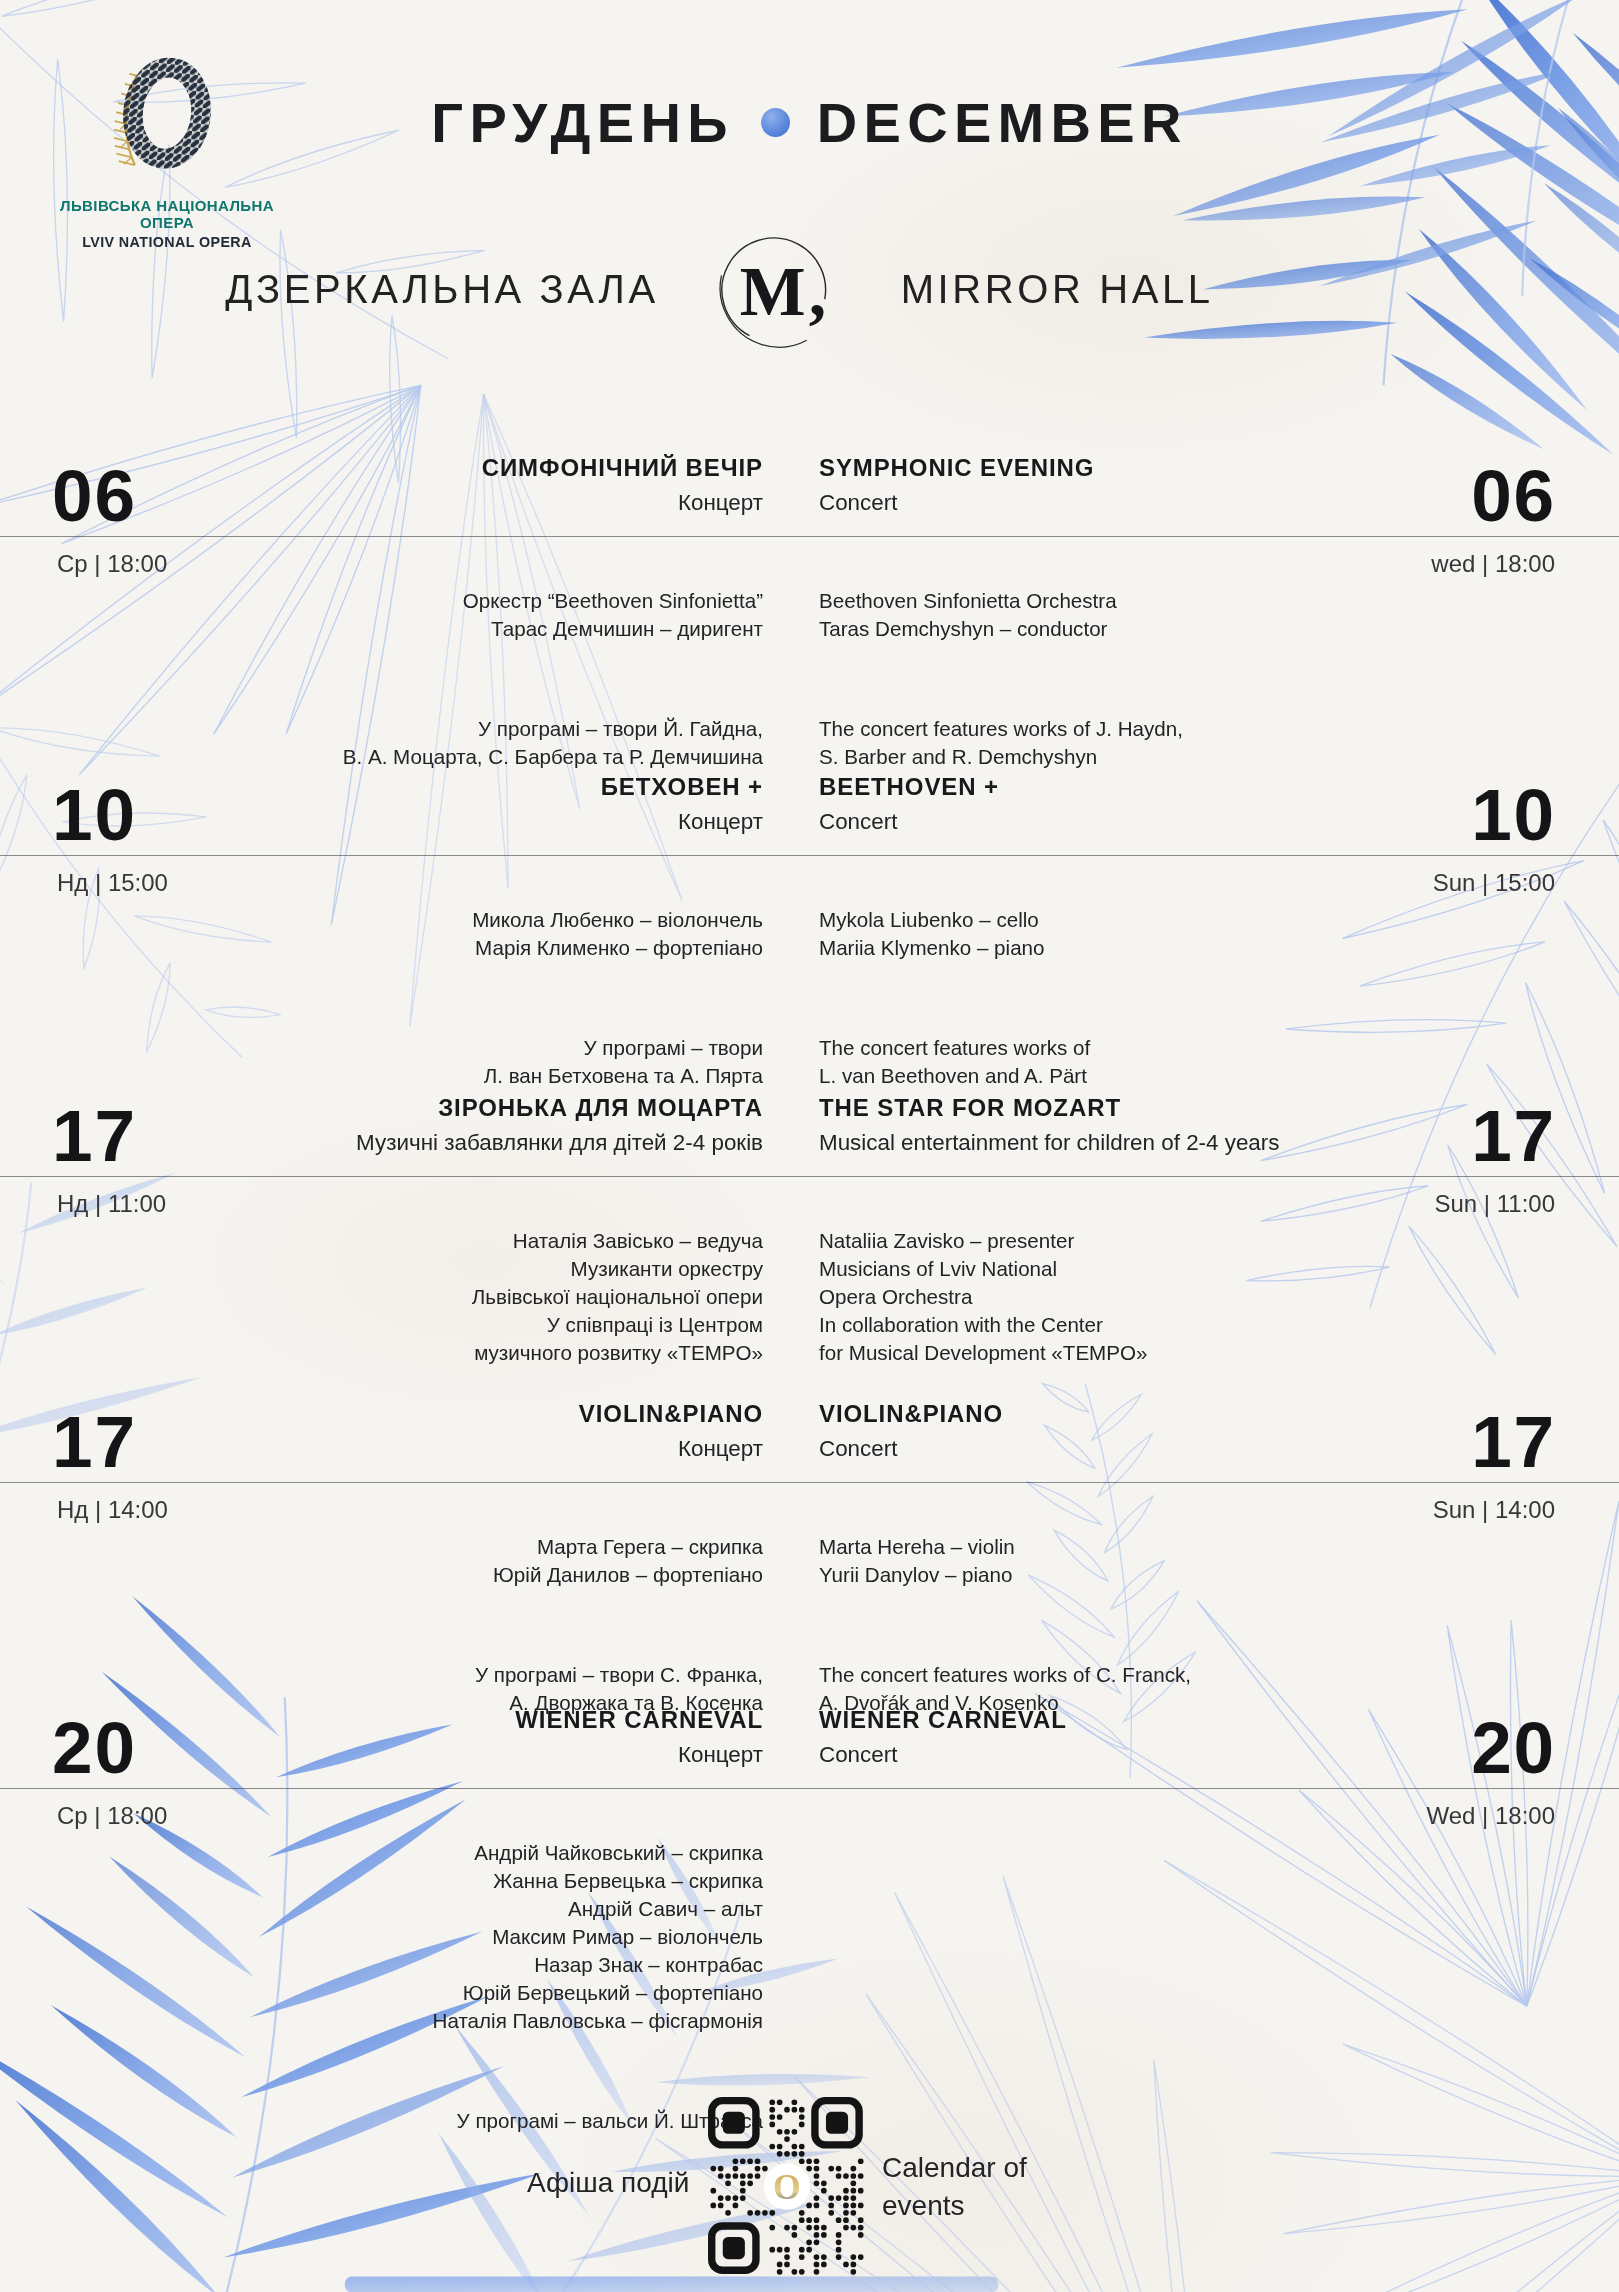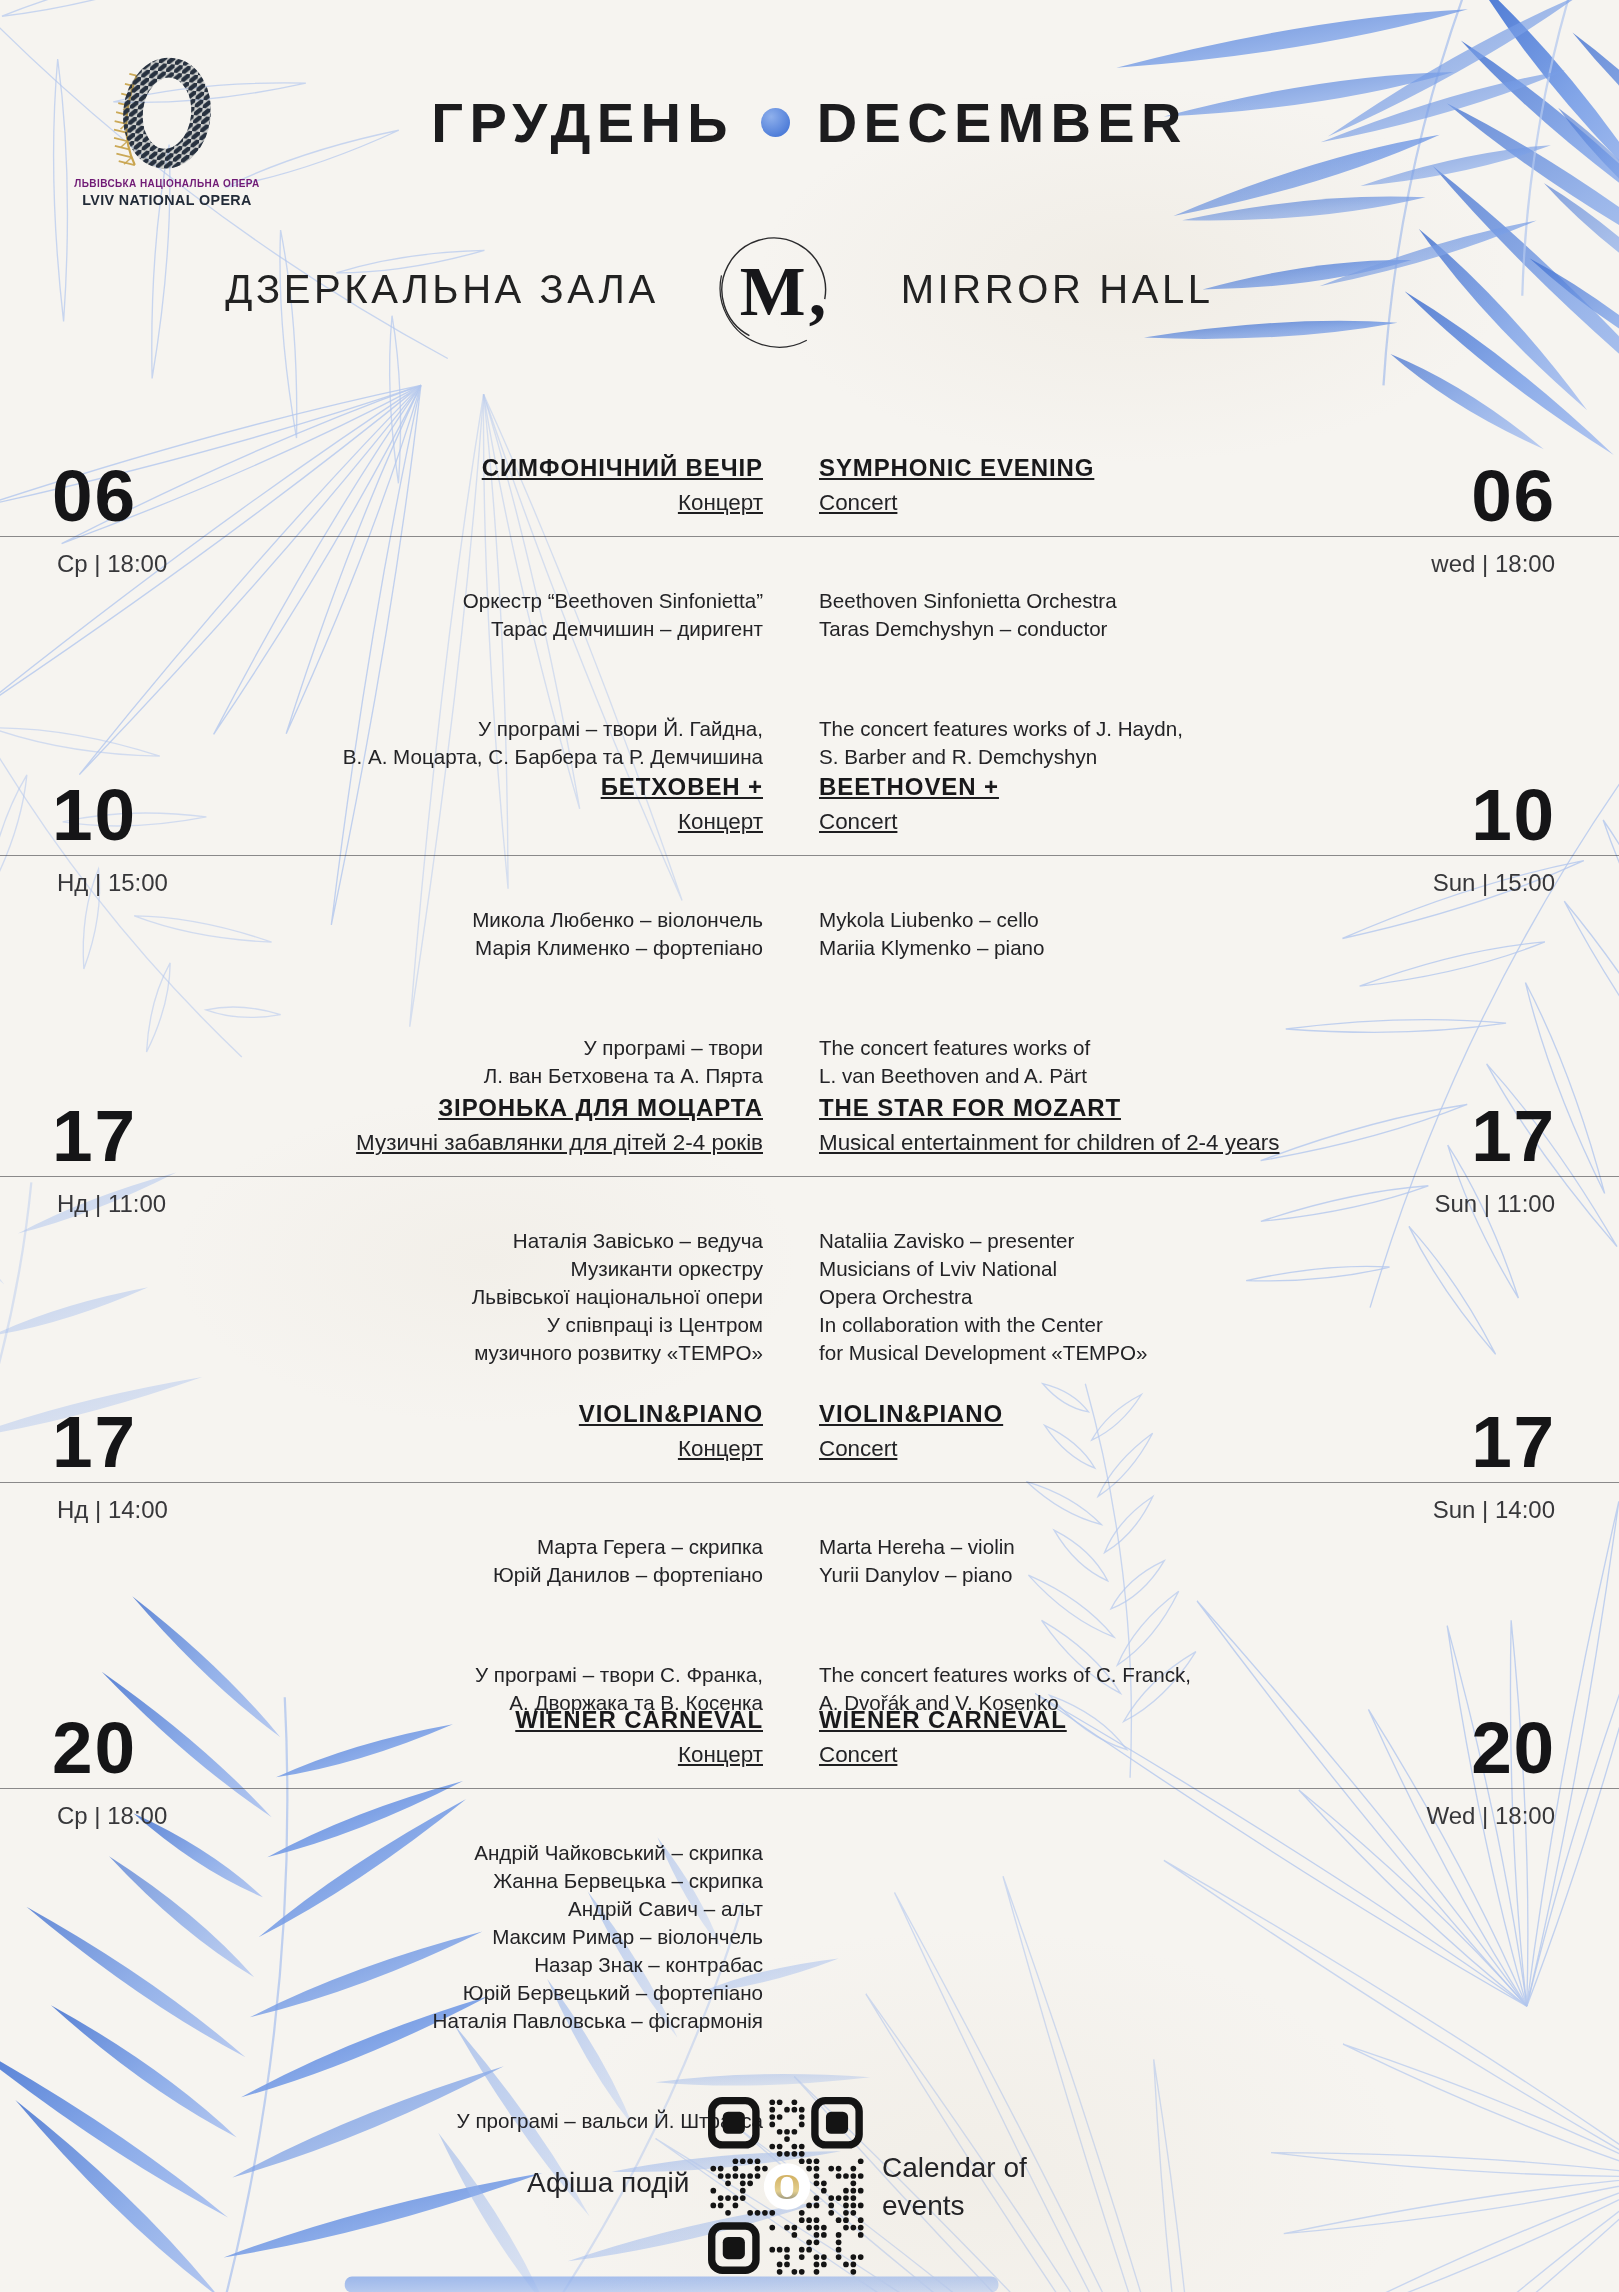--- a/index.html
+++ b/index.html
@@ -13,40 +13,40 @@
     background:
       radial-gradient(537px 269px at 70% 12%, rgba(214,203,182,.18), transparent 70%),
       radial-gradient(448px 233px at 30% 55%, rgba(214,203,182,.12), transparent 70%),
       radial-gradient(627px 358px at 60% 95%, rgba(214,203,182,.15), transparent 70%);
   }
   .decor{position:absolute;inset:0;z-index:0;pointer-events:none;}
   .ui{position:absolute;z-index:2;}
 
   
   .logo{left:49px;top:56px;width:236px;text-align:center;}
-  .logo-org{font-size:10px;font-weight:700;letter-spacing:0.4px;color:#701a75;margin-top:1px;}
+  .logo-org{font-size:15px;font-weight:700;letter-spacing:0.4px;color:#0f766e;margin-top:20px;}
   .logo-org-en{font-size:14.3px;font-weight:700;letter-spacing:0.4px;color:#222b38;margin-top:2.7px;}
   .month-row{left:0;top:90px;width:100%;display:flex;justify-content:center;align-items:center;gap:27px;
     font-size:56px;font-weight:700;letter-spacing:6.3px;color:#1c1c1e;}
   .month-dot{width:29px;height:29px;border-radius:50%;
     background:radial-gradient(circle at 35% 30%, #8fb0ec, #4d7cd8 75%);}
   .venue-row{left:0;top:213px;width:100%;display:flex;justify-content:center;align-items:center;gap:45px;
     font-size:40px;font-weight:400;letter-spacing:3.6px;color:#222;transform:translateX(-90px);}
 
   
   .event{position:absolute;inset:0;z-index:2;pointer-events:none;}
   .rule{position:absolute;left:0;right:0;top:var(--ly);height:0.9px;background:rgba(50,50,55,.55);}
   .day{position:absolute;top:calc(var(--ly) - 77px);font-size:73px;font-weight:600;line-height:1;
     letter-spacing:1.8px;color:#151517;}
   .day-l{left:52px;}
   .day-r{right:63px;text-align:right;}
   .when{position:absolute;top:calc(var(--ly) + 14.3px);font-size:24px;color:#37373a;}
   .when-l{left:57px;}
   .when-r{right:64px;text-align:right;}
-  .head{position:absolute;bottom:calc(2293px - var(--ly) + 19.7px);text-decoration:underline;}
+  .head{position:absolute;bottom:calc(2293px - var(--ly) + 19.7px);}
   .head-uk{right:856px;text-align:right;}
   .head-en{left:819px;text-align:left;}
   .title{font-size:24px;font-weight:700;letter-spacing:0.9px;color:#19191b;}
   .subtitle{font-size:22.4px;margin-top:8px;color:#232326;}
   .body{position:absolute;top:calc(var(--ly) + 23px);font-size:20.6px;line-height:28px;
     white-space:pre-line;color:#232326;}
   .body-uk{right:856px;text-align:right;}
   .body-en{left:819px;text-align:left;}
   .program{margin-top:44px;}
 

